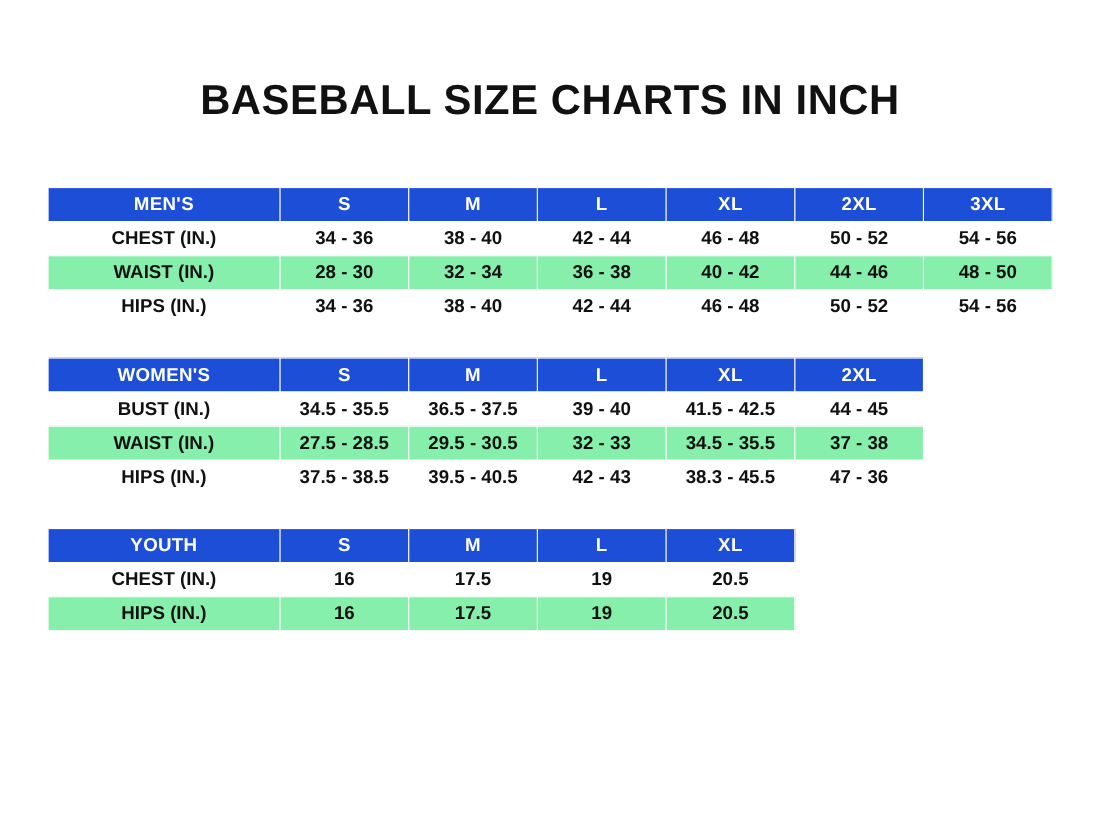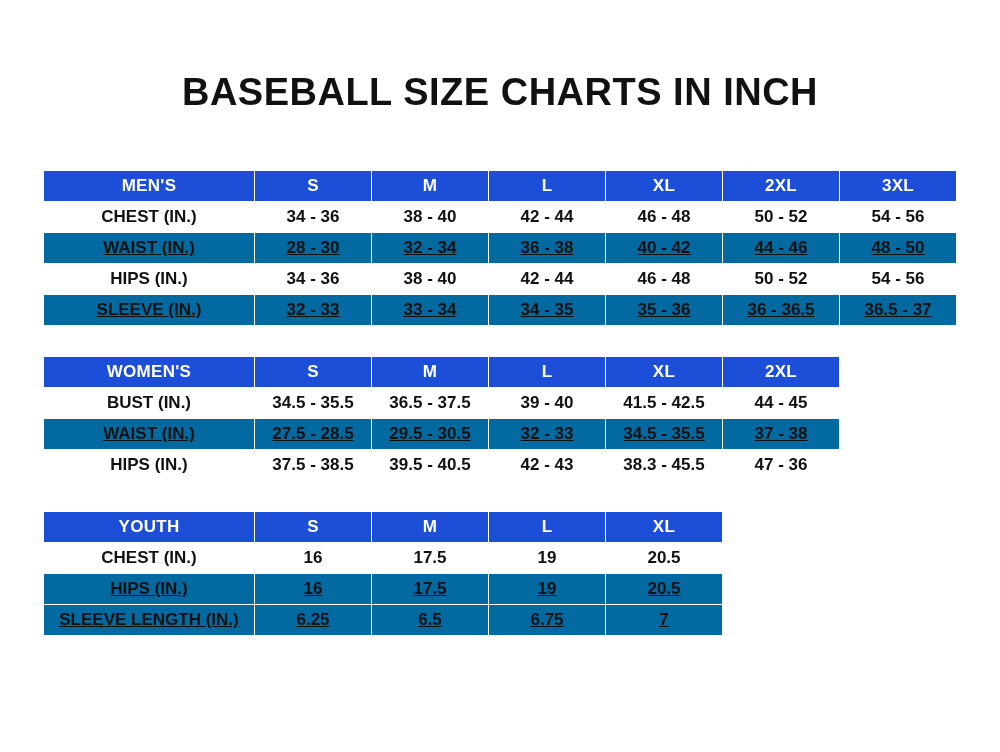--- a/index.html
+++ b/index.html
@@ -57,22 +57,21 @@
     font-size: 17.5px;
     letter-spacing: 0.3px;
     height: 33px;
   }
   tbody td {
     background: #ffffff;
     color: #111111;
     border: 1px solid #dcdcdc;
   }
   tbody tr.alt td {
-    background: #0369a1;
-    text-decoration: underline;
+    background: #86efac;
   }
   td.rowlabel, th.rowlabel {
     text-align: center;
   }
   
   #table-mens col.label { width: 211px; }
   #table-mens col.data  { width: 117px; }
 
   #table-womens col.label { width: 211px; }
   #table-womens col.data  { width: 117px; }
@@ -131,29 +130,20 @@
         </tr>
         <tr>
           <td class="rowlabel">HIPS (IN.)</td>
           <td>34 - 36</td>
           <td>38 - 40</td>
           <td>42 - 44</td>
           <td>46 - 48</td>
           <td>50 - 52</td>
           <td>54 - 56</td>
         </tr>
-        <tr class="alt">
-          <td class="rowlabel">SLEEVE (IN.)</td>
-          <td>32 - 33</td>
-          <td>33 - 34</td>
-          <td>34 - 35</td>
-          <td>35 - 36</td>
-          <td>36 - 36.5</td>
-          <td>36.5 - 37</td>
-        </tr>
       </tbody>
     </table>
 
     <table class="size-table" id="table-womens">
       <colgroup>
         <col class="label">
           <col class="data">
           <col class="data">
           <col class="data">
           <col class="data">
@@ -222,24 +212,17 @@
           <td>19</td>
           <td>20.5</td>
         </tr>
         <tr class="alt">
           <td class="rowlabel">HIPS (IN.)</td>
           <td>16</td>
           <td>17.5</td>
           <td>19</td>
           <td>20.5</td>
         </tr>
-        <tr class="alt">
-          <td class="rowlabel">SLEEVE LENGTH (IN.)</td>
-          <td>6.25</td>
-          <td>6.5</td>
-          <td>6.75</td>
-          <td>7</td>
-        </tr>
       </tbody>
     </table>
 
   </div>
 </div>
 
 </body></html>

